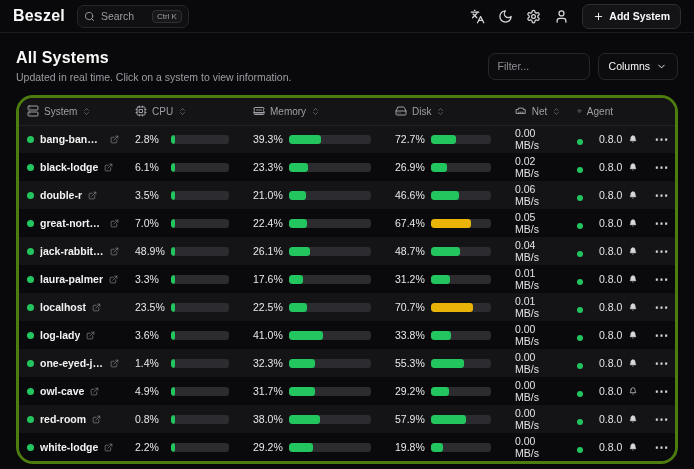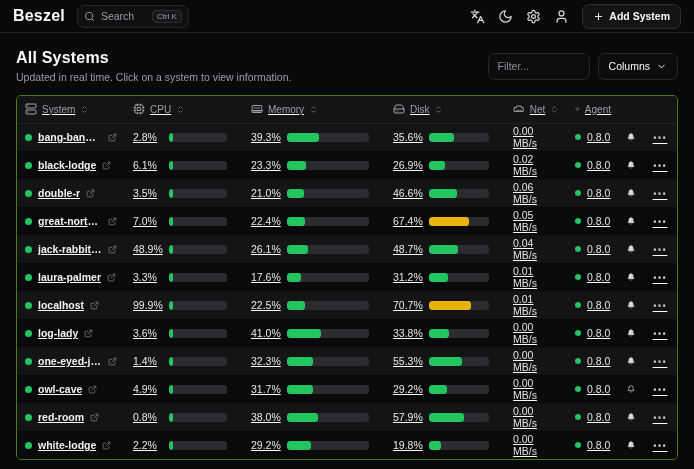--- a/index.html
+++ b/index.html
@@ -49,21 +49,21 @@
     font-family: "Liberation Sans", sans-serif;
   }
   .filter-input::placeholder { color: #8f8f97; }
   .columns-btn {
     display: flex; align-items: center; gap: 6px; height: 27px; padding: 0 10px;
     background: #0c0c0e; border: 1px solid #27272a; border-radius: 7px;
     color: #fafafa; font-size: 10.5px; cursor: pointer; font-family: "Liberation Sans", sans-serif;
   }
 
   
-  .card { border: 1px solid #4d7c0f; border-radius: 5px; overflow: hidden; background: #0a0a0c; text-decoration: underline; }
+  .card { border: 3px solid #4d7c0f; border-radius: 17px; overflow: hidden; background: #0a0a0c; }
   table { width: 100%; border-collapse: collapse; table-layout: fixed; }
   thead th {
     height: 27px; background: #141416; border-bottom: 1px solid #222226;
     color: #9f9fa6; font-weight: 500; font-size: 10px; text-align: left; padding: 0 8px;
   }
   .th-inner { display: flex; align-items: center; gap: 5px; }
   .sort-ic { color: #77777e; }
   tbody tr { cursor: pointer; }
   tbody tr:nth-child(odd)  { background: #141416; }
   tbody tr:nth-child(even) { background: #0a0a0c; }
@@ -74,21 +74,21 @@
   .dot { width: 7px; height: 7px; border-radius: 50%; background: #22c55e; flex: 0 0 auto; }
   .dot.sm { width: 6px; height: 6px; }
   .sys-name { font-weight: 600; color: #f2f2f3; overflow: hidden; text-overflow: ellipsis; }
   .link-ic { color: #7c7c84; flex: 0 0 auto; }
 
   .metric { display: flex; align-items: center; gap: 7px; padding-right: 8px; }
   .pct { width: 29px; flex: 0 0 auto; color: #e8e8ea; }
   .bar { flex: 1; height: 9px; background: #2b2b30; border-radius: 3px; overflow: hidden; }
   .fill { display: block; height: 100%; border-radius: 3px; min-width: 4px; }
 
-  .td-agent .agent-wrap { display: flex; align-items: center; gap: 6px; }
+  .td-agent .agent-wrap { display: flex; align-items: flex-end; gap: 16px; }
 
   .bell { color: #d8d8dc; display: flex; justify-content: center; cursor: pointer; }
   .bell .bell-body { fill: currentColor; }
   .bell.outline .bell-body { fill: none; }
   .menu-btn {
     color: #d8d8dc; font-size: 14px; font-weight: 700; text-align: center; display: block;
     line-height: 1; cursor: pointer; letter-spacing: 1px;
   }
 </style>
 </head>
@@ -300,21 +300,21 @@
     <td>
               <span class="metric">
       <span class="pct">39.3%</span>
       <span class="bar">
                   <span class="fill" style="width: 39.3%; background: rgb(34, 197, 94);"></span>
                 </span>
     </span>
             </td>
     <td>
               <span class="metric">
-      <span class="pct">35.6%</span>
+      <span class="pct">72.7%</span>
       <span class="bar">
                   <span class="fill" style="width: 41.7%; background: rgb(34, 197, 94);"></span>
                 </span>
     </span>
             </td>
     <td class="td-net"><span>0.00 MB/s</span></td>
     <td class="td-agent">
               <span class="agent-wrap">
       <span class="dot sm"></span>
       <span>0.8.0</span>
@@ -620,21 +620,21 @@
         <span class="sys-name">localhost</span>
         <svg class="ic link-ic" width="9" height="9" viewBox="0 0 24 24">
                   <path d="M15 3h6v6"></path>
                   <path d="M10 14 21 3"></path>
                   <path d="M18 13v6a2 2 0 0 1-2 2H5a2 2 0 0 1-2-2V8a2 2 0 0 1 2-2h6"></path>
                 </svg>
       </span>
     </td>
     <td>
               <span class="metric">
-      <span class="pct">99.9%</span>
+      <span class="pct">23.5%</span>
       <span class="bar">
                   <span class="fill" style="width: 2%; background: rgb(34, 197, 94);"></span>
                 </span>
     </span>
             </td>
     <td>
               <span class="metric">
       <span class="pct">22.5%</span>
       <span class="bar">
                   <span class="fill" style="width: 22.5%; background: rgb(34, 197, 94);"></span>

